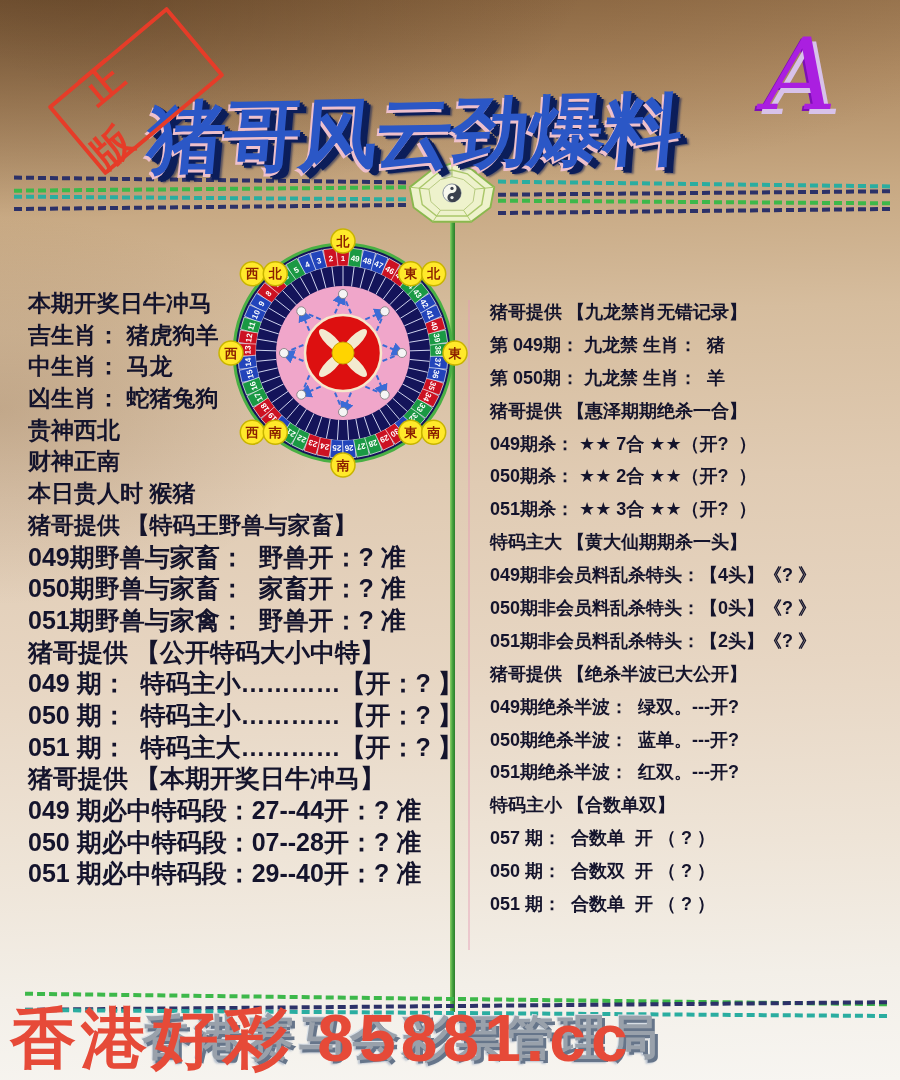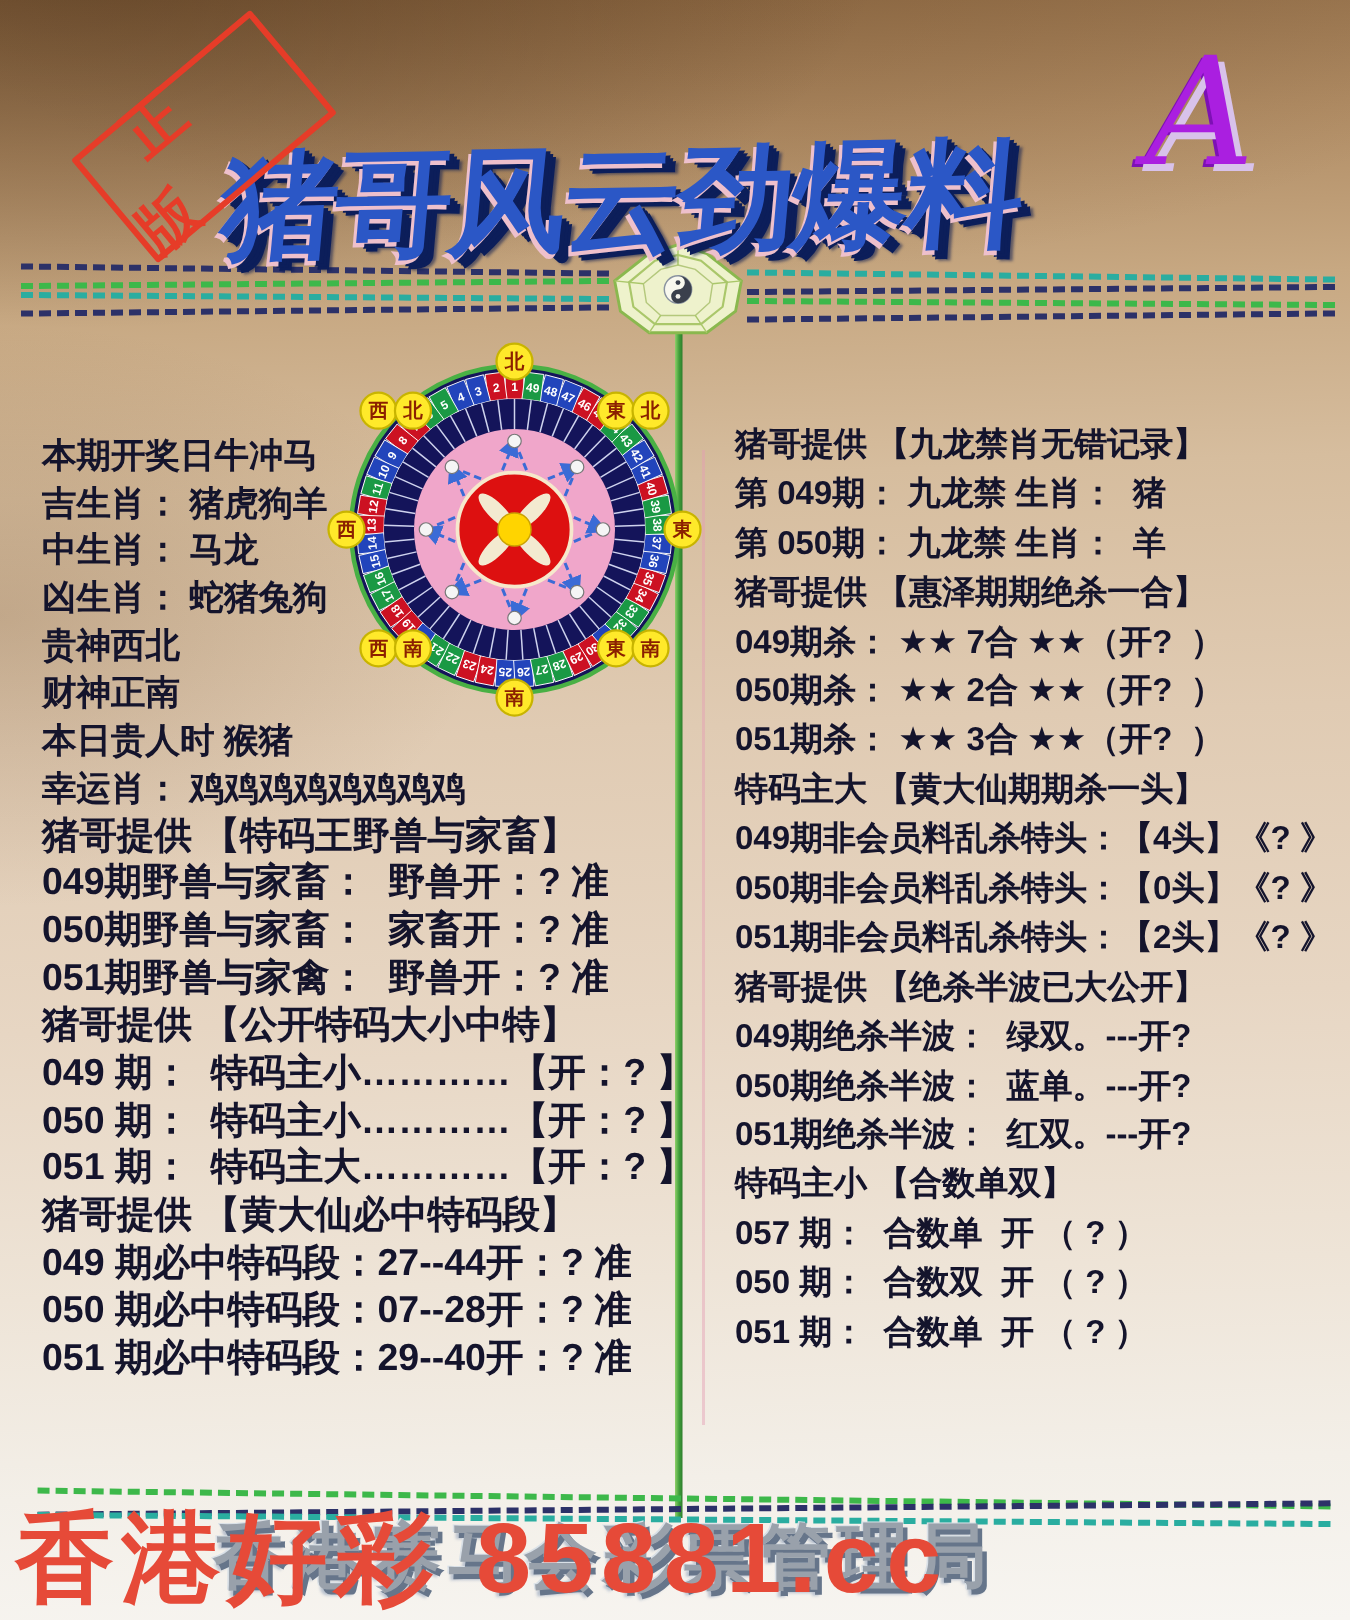--- a/index.html
+++ b/index.html
@@ -54,21 +54,21 @@
   }
   .pink-line{position:absolute;left:468px;top:300px;width:2px;height:650px;background:rgba(228,158,180,.45);z-index:0;}
   
   .wheel{position:absolute;left:208px;top:218px;width:270px;height:270px;z-index:3;}
   
   .col{position:absolute;z-index:2;color:#14142c;font-weight:700;}
   .col .line{white-space:pre;}
   .left-col{left:28px;top:288px;width:430px;font-size:25px;}
   .left-col .line{height:31.7px;line-height:31.7px;}
   .left-col div.line:nth-of-type(-n+8){font-size:23px;}
-  .right-col{left:490px;top:280px;width:410px;font-size:22px;}
+  .right-col{left:490px;top:296px;width:410px;font-size:18px;}
   .right-col .line{height:32.9px;line-height:32.9px;}
   
   .authority{
     position:absolute;left:0;top:1006px;width:764px;text-align:center;text-indent:40px;z-index:2;
     font-size:48px;font-weight:700;letter-spacing:4px;color:#99a1ab;
     text-shadow:3px 3px 0 #66758a,-1px -1px 0 #d9e0e7,1px 4px 2px rgba(70,100,150,.35);
   }
   .watermark{
     position:absolute;left:10px;top:994px;z-index:3;white-space:nowrap;
     font-size:66px;font-weight:700;letter-spacing:5px;color:#e64a38;
@@ -423,30 +423,29 @@
 
   <div class="col left-col">
 
   <div class="line">本期开奖日牛冲马</div>
       <div class="line">吉生肖： 猪虎狗羊</div>
       <div class="line">中生肖： 马龙</div>
       <div class="line">凶生肖： 蛇猪兔狗</div>
       <div class="line">贵神西北</div>
       <div class="line">财神正南</div>
       <div class="line">本日贵人时 猴猪</div>
-      <div class="line">幸运肖： 鸡鸡鸡鸡鸡鸡鸡鸡</div>
       <div class="line">猪哥提供 【特码王野兽与家畜】</div>
       <div class="line">049期野兽与家畜：  野兽开：? 准</div>
       <div class="line">050期野兽与家畜：  家畜开：? 准</div>
       <div class="line">051期野兽与家禽：  野兽开：? 准</div>
       <div class="line">猪哥提供 【公开特码大小中特】</div>
       <div class="line">049 期：  特码主小…………【开：? 】</div>
       <div class="line">050 期：  特码主小…………【开：? 】</div>
       <div class="line">051 期：  特码主大…………【开：? 】</div>
-      <div class="line">猪哥提供 【黄大仙必中特码段】</div>
+      <div class="line">猪哥提供 【本期开奖日牛冲马】</div>
       <div class="line">049 期必中特码段：27--44开：? 准</div>
       <div class="line">050 期必中特码段：07--28开：? 准</div>
       <div class="line">051 期必中特码段：29--40开：? 准</div>
     </div>
 
   <div class="col right-col">
 
   <div class="line">猪哥提供 【九龙禁肖无错记录】</div>
       <div class="line">第 049期： 九龙禁 生肖：  猪</div>
       <div class="line">第 050期： 九龙禁 生肖：  羊</div>

